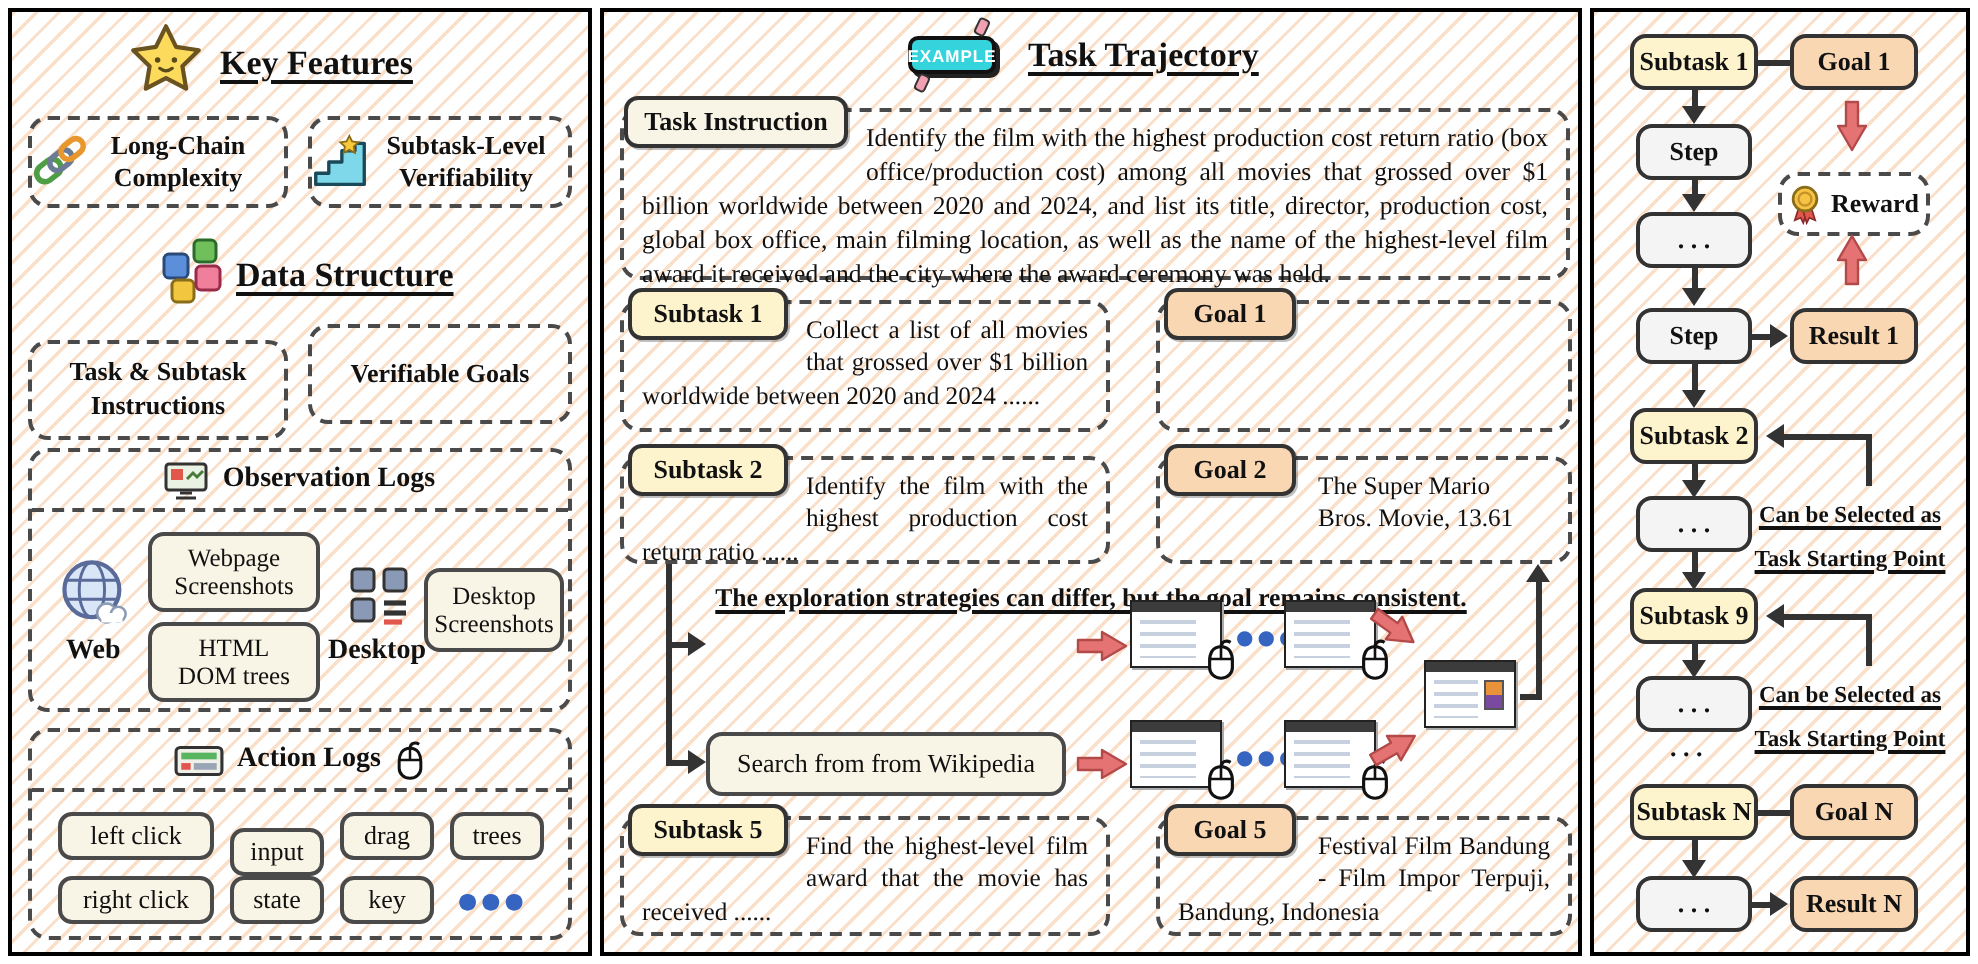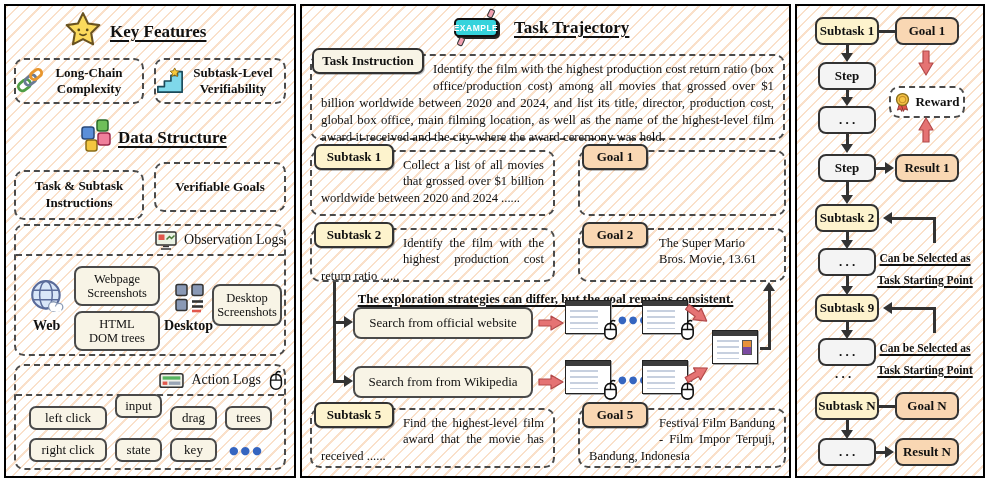--- a/index.html
+++ b/index.html
@@ -10,21 +10,21 @@
   #p-left{left:4px;width:292px}
   #p-mid{left:300px;width:491px}
   #p-right{left:795px;width:190px}
   .abs{position:absolute}
   .title{font-weight:bold;font-size:17px;text-decoration:underline;text-decoration-thickness:2px;text-underline-offset:3px;white-space:nowrap}
   .dashedbox{position:absolute;border:2.5px dashed #4a4a4a;border-radius:10px}
   .featbox{display:flex;align-items:center;gap:6px;font-weight:bold;font-size:13px;text-align:center;line-height:1.25}
   .centerbox{display:flex;align-items:center;justify-content:center;font-weight:bold;font-size:13px;text-align:center;line-height:1.3}
   .smallbox{position:absolute;display:flex;align-items:center;justify-content:center;text-align:center;font-size:12.5px;line-height:1.15;background:var(--cream,#F8F4E6);border:2px solid #4a4a4a;border-radius:8px}
   .actbtn{position:absolute;height:24px;display:flex;align-items:center;justify-content:center;font-size:13px;background:var(--cream,#F8F4E6);border:2px solid #4a4a4a;border-radius:7px}
-  .loghdr{position:absolute;left:0;right:0;top:0;height:30px;display:flex;align-items:center;justify-content:flex-end;gap:7px;font-weight:normal;font-size:14px;border-bottom:2.5px dashed #4a4a4a}
+  .loghdr{position:absolute;left:0;right:0;top:0;height:30px;display:flex;align-items:center;justify-content:center;gap:7px;font-weight:bold;font-size:14px;border-bottom:2.5px dashed #4a4a4a}
   .lbl{position:absolute;z-index:3;border:2px solid #333;border-radius:7px;font-weight:bold;font-size:13px;display:flex;align-items:center;justify-content:center;box-shadow:1px 1px 0 rgba(0,0,0,.25)}
   .lbl-cream{background:var(--cream,#F8F4E6)}
   .lbl-sub{background:var(--subtask_fill,#FDF3CD)}
   .lbl-goal{background:var(--goal_fill,#F9D7B3)}
   .bodytxt{font-size:12.6px;line-height:1.3;text-align:justify;padding:5px 9px 4px 9px;overflow:hidden}
   .spacer{float:left;height:17px}
   .node{position:absolute;width:64px;height:28px;border:2px solid #333;border-radius:8px;display:flex;align-items:center;justify-content:center;font-weight:bold;font-size:13px;z-index:2}
   .n-sub{background:var(--subtask_fill,#FDF3CD)}
   .n-goal{background:var(--goal_fill,#F9D7B3)}
   .n-step{background:var(--step_fill,#F4F4F4);font-weight:bold}
@@ -142,21 +142,21 @@
       <span>Action Logs</span>
       <svg style="width:16px;height:20px" viewBox="0 0 18 24">
         <path d="M9 5 C4 5 2.5 9 2.5 13 v4 a6.5 6 0 0 0 13 0 v-4 C15.5 9 14 5 9 5 z" fill="#fff" stroke="#111" stroke-width="1.8"></path>
         <path d="M9 5 v7 M2.5 12 h13" stroke="#111" stroke-width="1.5"></path>
         <path d="M9 5 C9 2 12 1 14.5 2.5" fill="none" stroke="#111" stroke-width="1.8"></path>
       </svg>
     </div>
     <div class="actbtn" style="left:13px;top:40px;width:78px">
         <span>left click</span>
       </div>
-    <div class="actbtn" style="left:99px;top:28px;width:47px">
+    <div class="actbtn" style="left:99px;top:48px;width:47px">
         <span>input</span>
       </div>
     <div class="actbtn" style="left:154px;top:40px;width:47px">
         <span>drag</span>
       </div>
     <div class="actbtn" style="left:209px;top:40px;width:47px">
         <span>trees</span>
       </div>
     <div class="actbtn" style="left:13px;top:72px;width:78px">
         <span>right click</span>
@@ -201,23 +201,20 @@
   <div class="lbl lbl-goal" style="left:280px;top:216px;width:66px;height:26px">Goal 2</div>
 
   <div class="abs note" style="left:0;top:286px;width:100%;text-align:center;font-size:12.8px">The exploration strategies can differ, but the goal remains consistent.</div>
 
   <div class="vline" style="left:31px;top:276px;height:100px"></div>
   <div class="hline" style="left:31px;top:315px;width:13px"></div>
   <div class="hd right" style="left:42px;top:310px"></div>
   <div class="hline" style="left:31px;top:374px;width:13px"></div>
   <div class="hd right" style="left:42px;top:369px"></div>
 
-  <div class="smallbox" style="left:51px;top:301px;width:180px;height:32px;font-size:13px">
-    <span>Search from official website</span>
-  </div>
   <div class="smallbox" style="left:51px;top:360px;width:180px;height:32px;font-size:13px">
     <span>Search from from Wikipedia</span>
   </div>
 
   <svg class="rarr" style="left:236px;top:309px">
       <use href="#redarrow"></use>
     </svg>
   <div class="thumb" style="left:263px;top:294px">
       <div class="tbar"></div>
       <div class="tlines"></div>

